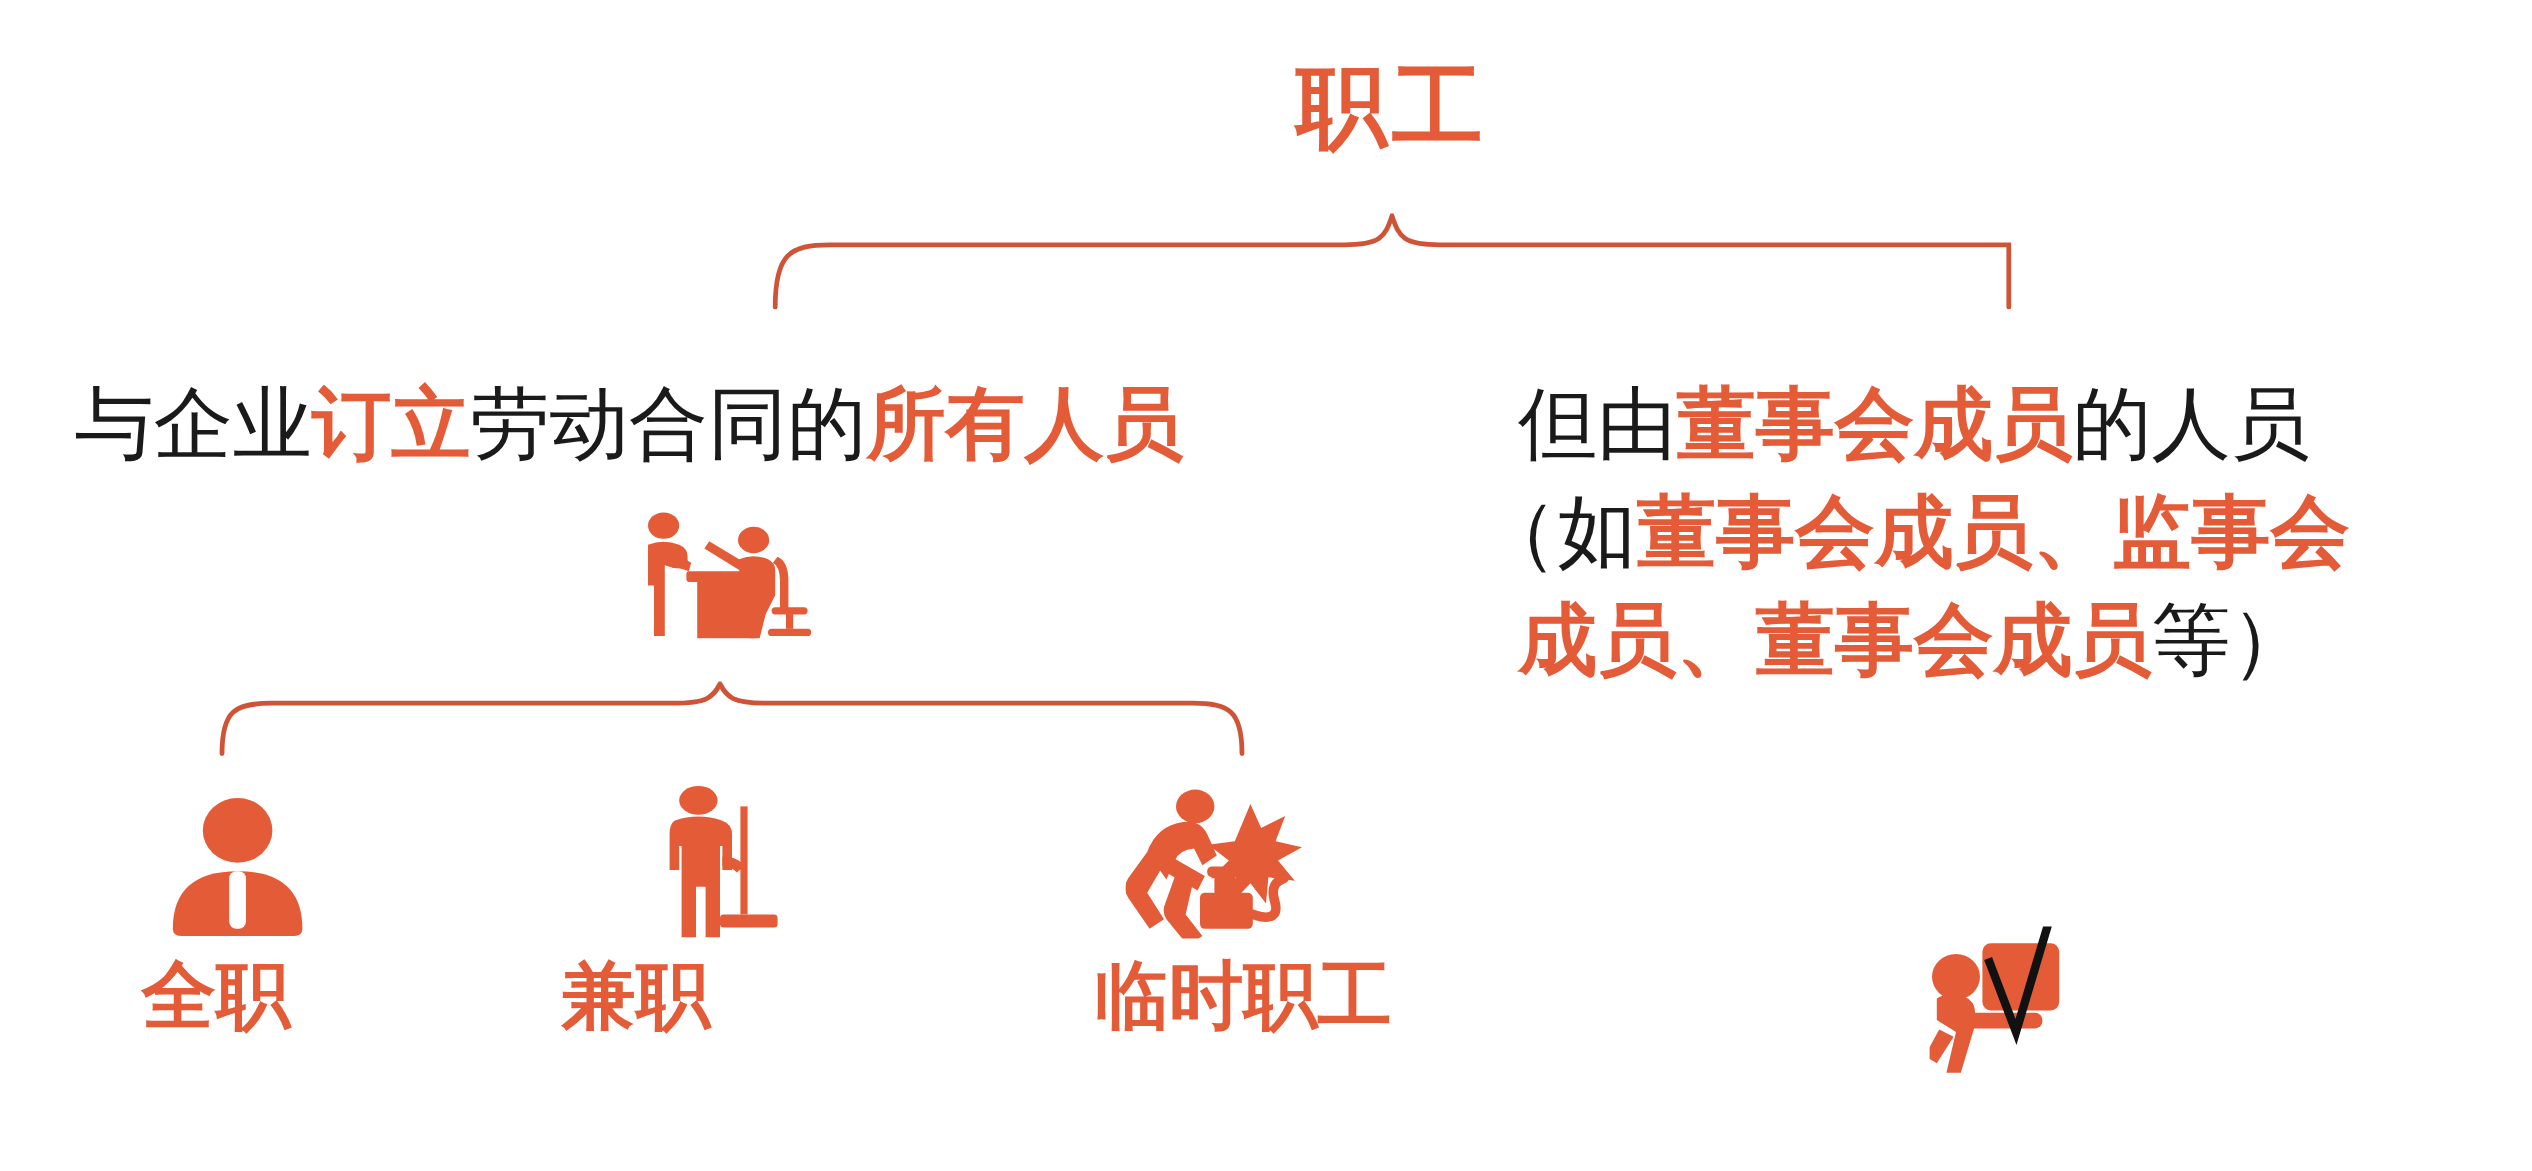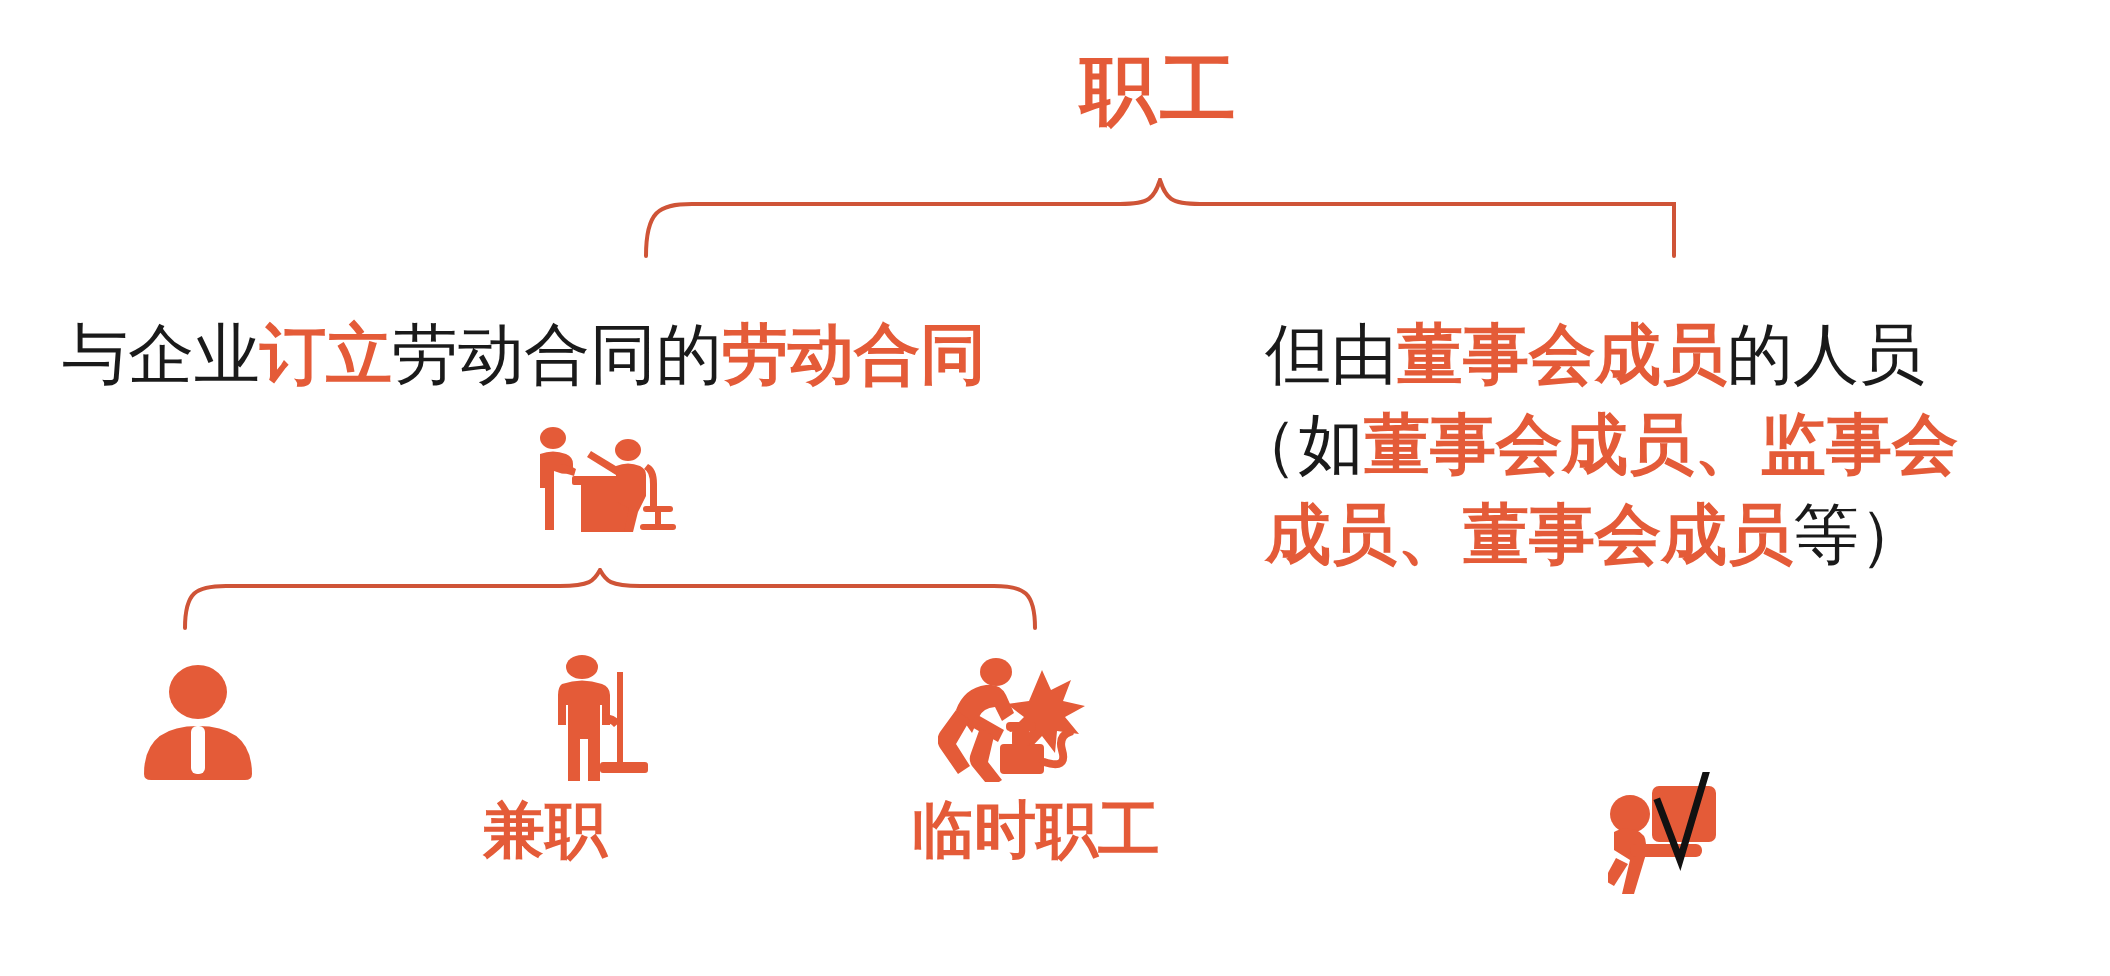--- a/index.html
+++ b/index.html
@@ -68,21 +68,21 @@
   
   .cat-label {
     position: absolute;
     font-size: 62px;
     font-weight: bold;
     color: #e45b38;
     white-space: nowrap;
     text-align: center;
   }
   #label-fulltime  { left: 40px;  top: 788px; width: 280px; }
-  #label-parttime  { left: 335px; top: 788px; width: 420px; }
+  #label-parttime  { left: 320px; top: 788px; width: 420px; }
   #label-temp      { left: 826px; top: 788px; width: 420px; }
 
   
   .icon { position: absolute; }
   .icon svg { display: block; width: 100%; height: 100%; }
 
   #icon-interview { left: 528px;  top: 424px; width: 152px; height: 108px; }
   #icon-fulltime  { left: 138px;  top: 664px; width: 120px; height: 116px; }
   #icon-parttime  { left: 538px;  top: 654px; width: 118px; height: 128px; }
   #icon-temp      { left: 938px;  top: 656px; width: 148px; height: 126px; }
@@ -103,21 +103,21 @@
                C 6 34, 18 26, 52 26
                L 480 26
                C 510 26, 514 20, 520 2
                C 526 20, 530 26, 560 26
                L 1034 26
                C 1034 26, 1034 34, 1034 78" fill="none" stroke="#cf5437" stroke-width="4" stroke-linecap="round"></path>
     </svg>
   </div>
 
   <div class="txt" id="left-line">
-    <span class="blk">与企业</span><span class="org">订立</span><span class="blk">劳动合同的</span><span class="org">劳动合同</span>
+    <span class="blk">与企业</span><span class="org">订立</span><span class="blk">劳动合同的</span><span class="org">所有人员</span>
   </div>
 
   <div class="txt" id="right-block">
     <span class="rl"><span class="blk">但由</span><span class="org">董事会成员</span><span class="blk">的人员</span></span>
     <span class="rl"><span class="blk">（如</span><span class="org">董事会成员、监事会</span></span>
     <span class="rl"><span class="org">成员、董事会成员</span><span class="blk">等）</span></span>
   </div>
 
   <div class="icon" id="icon-interview">
     <svg viewBox="0 0 152 108" aria-hidden="true">
@@ -195,20 +195,21 @@
 
         <rect x="62" y="88" width="44" height="30" rx="4"></rect>
         <rect x="74" y="74" width="18" height="16" rx="3"></rect>
         <rect x="68" y="66" width="30" height="9" rx="4"></rect>
 
         <path d="M106 106 q24 8 18 -12 q-4 -14 8 -18" fill="none" stroke="#e45b38" stroke-width="8" stroke-linecap="round"></path>
       </g>
     </svg>
   </div>
 
+  <div class="cat-label" id="label-fulltime">全职</div>
   <div class="cat-label" id="label-parttime">兼职</div>
   <div class="cat-label" id="label-temp">临时职工</div>
 
   <div class="icon" id="icon-approved">
     <svg viewBox="0 0 128 126" aria-hidden="true">
       <g fill="#e45b38">
 
         <rect x="44" y="14" width="64" height="56" rx="7"></rect>
 
         <ellipse cx="22" cy="42" rx="20" ry="19"></ellipse>

